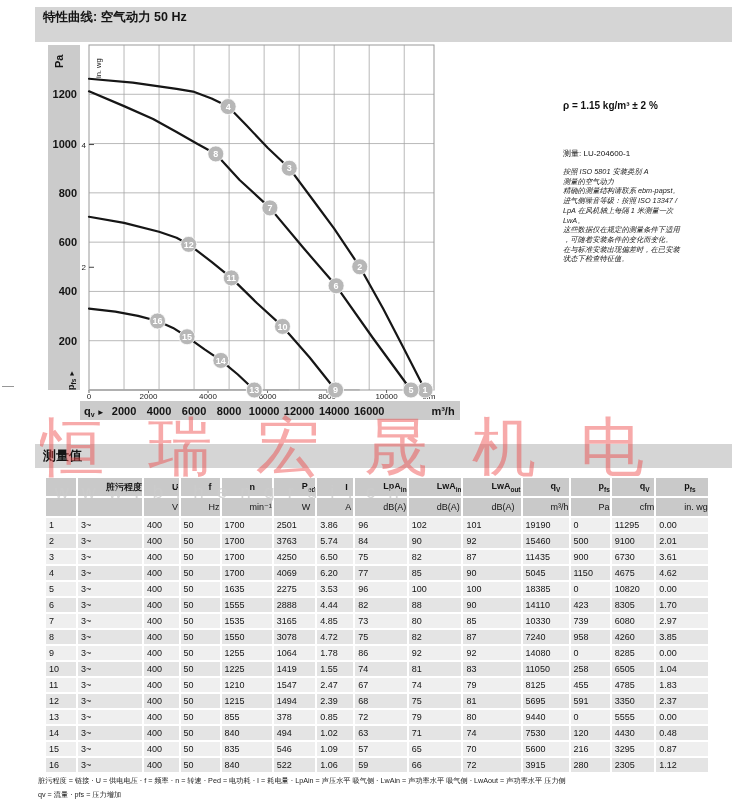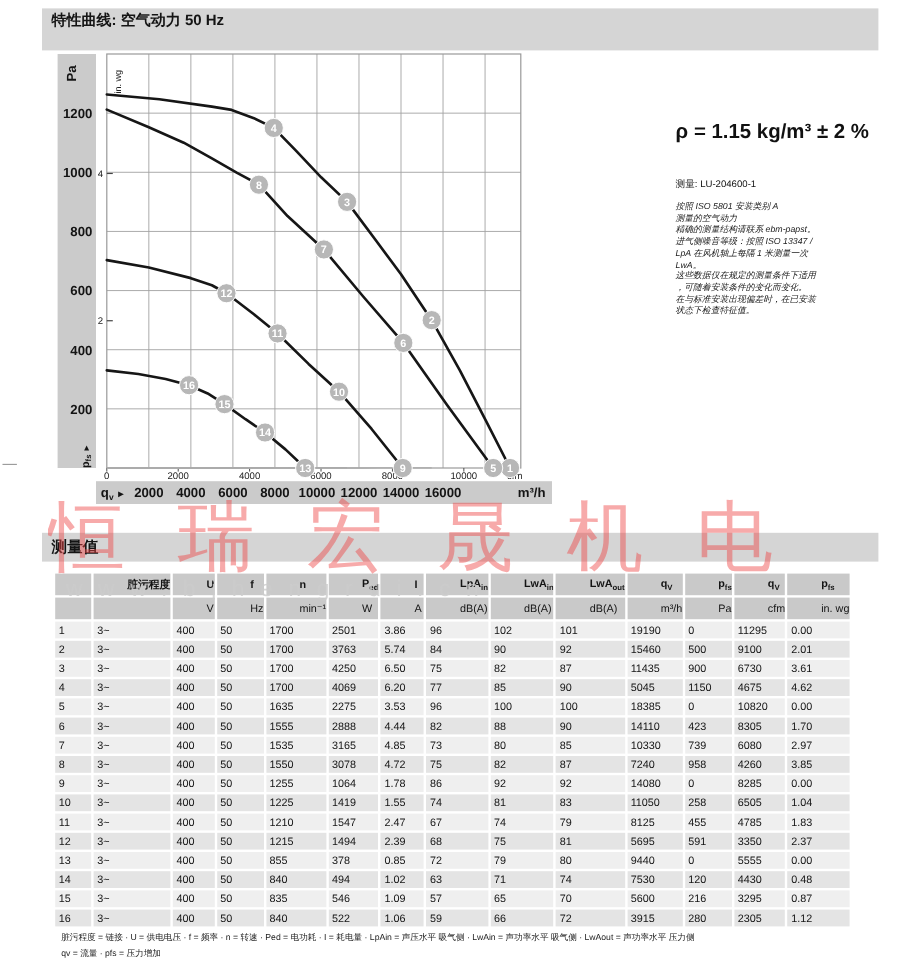--- a/index.html
+++ b/index.html
@@ -8,21 +8,21 @@
     font-family:"Liberation Sans","DejaVu Sans",sans-serif;color:#111;
   }
   .section-bar{
     position:absolute;left:35px;width:697px;height:35px;background:#d5d5d5;
     font-weight:bold;font-size:12.5px;line-height:21px;padding-left:8px;box-sizing:border-box;color:#141414;
   }
   #title-bar{top:7px;}
   #table-bar{top:444px;height:24px;line-height:24px;font-size:13px;}
   #chart-wrap{position:absolute;left:0;top:0;width:470px;height:432px;}
   #chart-wrap svg{font-family:"Liberation Sans","DejaVu Sans",sans-serif;}
-  #side-density{position:absolute;left:563px;top:100px;font-size:17px;font-weight:bold;white-space:nowrap;}
+  #side-density{position:absolute;left:563px;top:100px;font-size:10px;font-weight:bold;white-space:nowrap;}
   #side-meas{position:absolute;left:563px;top:148px;font-size:8px;}
   #side-notes{position:absolute;left:563px;top:167px;width:178px;font-size:7.3px;line-height:1.33;white-space:pre-line;color:#1a1a1a;font-style:italic;}
   #wm-big{
     position:absolute;left:40px;top:404px;width:705px;overflow:hidden;white-space:nowrap;
     font-size:64px;font-weight:normal;letter-spacing:44px;color:#ef4444;opacity:.45;z-index:6;pointer-events:none;
   }
   #wm-url{
     position:absolute;left:55px;top:481px;white-space:nowrap;
     font-size:19px;letter-spacing:13px;color:#cccccc;opacity:.8;z-index:6;pointer-events:none;
   }
@@ -32,21 +32,21 @@
     table-layout:fixed;font-size:9px;color:#141414;
   }
   #meas-table th,#meas-table td{
     padding:0 0 0 3px;text-align:left;vertical-align:middle;overflow:hidden;white-space:nowrap;
   }
   #meas-table thead th{background:#c9c9c9;font-weight:600;height:18px;padding-left:28px;}
   #meas-table thead tr.units th{font-weight:normal;}
   #meas-table tbody td{height:14px;background:#efefef;}
   #meas-table tbody tr:nth-child(even) td{background:#e4e4e4;}
   #meas-table sub{font-size:6.5px;}
-  .footnote{position:absolute;left:38px;width:700px;font-size:7.2px;color:#222;white-space:nowrap;margin-left:13px;}
+  .footnote{position:absolute;left:38px;width:700px;font-size:7.2px;color:#222;white-space:nowrap;}
   #footnote-1{top:776px;}
   #footnote-2{top:790px;}
 </style>
 </head>
 <body>
 
 <div id="title-bar" class="section-bar">特性曲线: 空气动力 50 Hz</div>
 
 <div id="chart-wrap">
   <svg id="chart-svg" width="470" height="432" viewBox="0 0 470 432">

